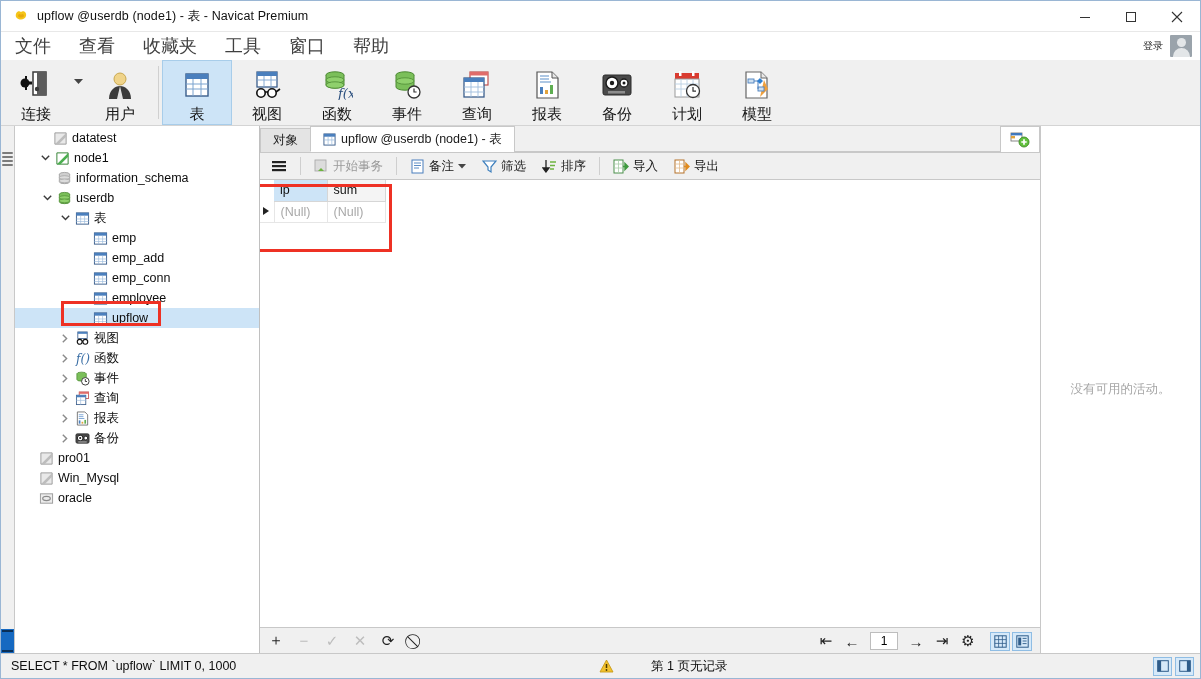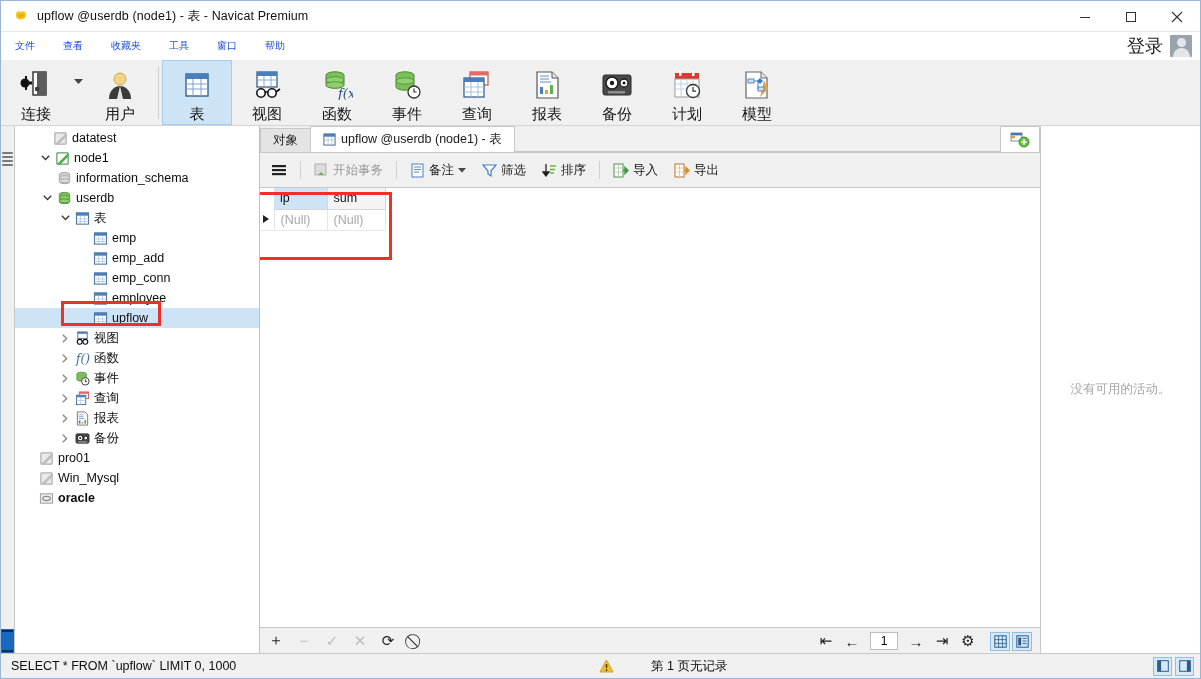--- a/index.html
+++ b/index.html
@@ -38,27 +38,27 @@
     color: #333;
   }
 
   
   .menubar {
     height: 28px; min-height: 28px; background: #ffffff;
     display: flex; align-items: center; position: relative;
     border-bottom: 1px solid #ffffff;
   }
   .menu-item {
-    padding: 4px 14px; font-size: 10px; color: #1d4ed8; line-height: 16px;
+    padding: 4px 14px; font-size: 18px; color: #404040; line-height: 16px;
   }
   .menubar-right {
     position: absolute; right: 8px; top: 0; height: 28px;
     display: flex; align-items: center; gap: 7px;
   }
-  .login-link { font-size: 18px; color: #1a1a1a; }
+  .login-link { font-size: 10px; color: #1a1a1a; }
   .avatar {
     width: 22px; height: 22px; background: #9aa3ab; position: relative; overflow: hidden;
     border-radius: 1px;
   }
   .avatar::before {
     content: ""; position: absolute; width: 9px; height: 9px; border-radius: 50%;
     background: #e3e6e8; left: 6.5px; top: 3px;
   }
   .avatar::after {
     content: ""; position: absolute; width: 17px; height: 10px; border-radius: 9px 9px 0 0;
@@ -145,21 +145,21 @@
     color: #1a1a1a;
   }
   .tab.active { background: #ffffff; border-bottom: 1px solid #ffffff; height: 26px; }
   .tab-fill { flex: 1; height: 24px; border-bottom: 1px solid #c8c8c8; }
   .tab-new {
     width: 40px; height: 26px; display: flex; align-items: center; justify-content: center;
     background: #ffffff; border: 1px solid #c8c8c8; border-bottom: none;
   }
 
   .datatoolbar {
-    height: 35px; min-height: 27px; background: #f0f0f0; display: flex; align-items: center;
+    height: 27px; min-height: 27px; background: #f0f0f0; display: flex; align-items: center;
     border-bottom: 1px solid #c8c8c8; padding: 0 4px; gap: 2px; position: relative;
   }
   .dt-btn {
     display: flex; align-items: center; gap: 4px; padding: 2px 6px; font-size: 12.5px;
     height: 22px; border: 1px solid transparent; color: #151515; white-space: nowrap;
   }
   .dt-btn.dim { color: #9a9a9a; }
   .dt-sep { width: 1px; height: 18px; background: #cfcfcf; margin: 0 4px; }
 
   
@@ -675,21 +675,21 @@
         <div class="node" style="padding-left: 6px;">
           <span class="twisty"></span>
           <span class="node-ico">
             <svg width="15" height="15" viewBox="0 0 16 16">
               <path d="M2 2 h12 v12 h-12 z" fill="#e9e9e9" stroke="#9a9a9a" stroke-width="1"></path>
               <path d="M2 14 L14 2 L14 6 L6 14 z" fill="#bdbdbd"></path>
             </svg>
           </span>
           <span class="node-label">Win_Mysql</span>
         </div>
-        <div class="node" style="padding-left: 6px; font-weight: bold;">
+        <div class="node" style="padding-left: 6px;">
           <span class="twisty"></span>
           <span class="node-ico">
             <svg width="15" height="15" viewBox="0 0 16 16">
               <rect x="1.5" y="3" width="13" height="10" fill="#ececec" stroke="#9a9a9a" stroke-width="1"></rect>
               <ellipse cx="8" cy="8" rx="4" ry="2.2" fill="none" stroke="#8a8a8a" stroke-width="1.3"></ellipse>
             </svg>
           </span>
           <span class="node-label">oracle</span>
         </div>
       </div>

